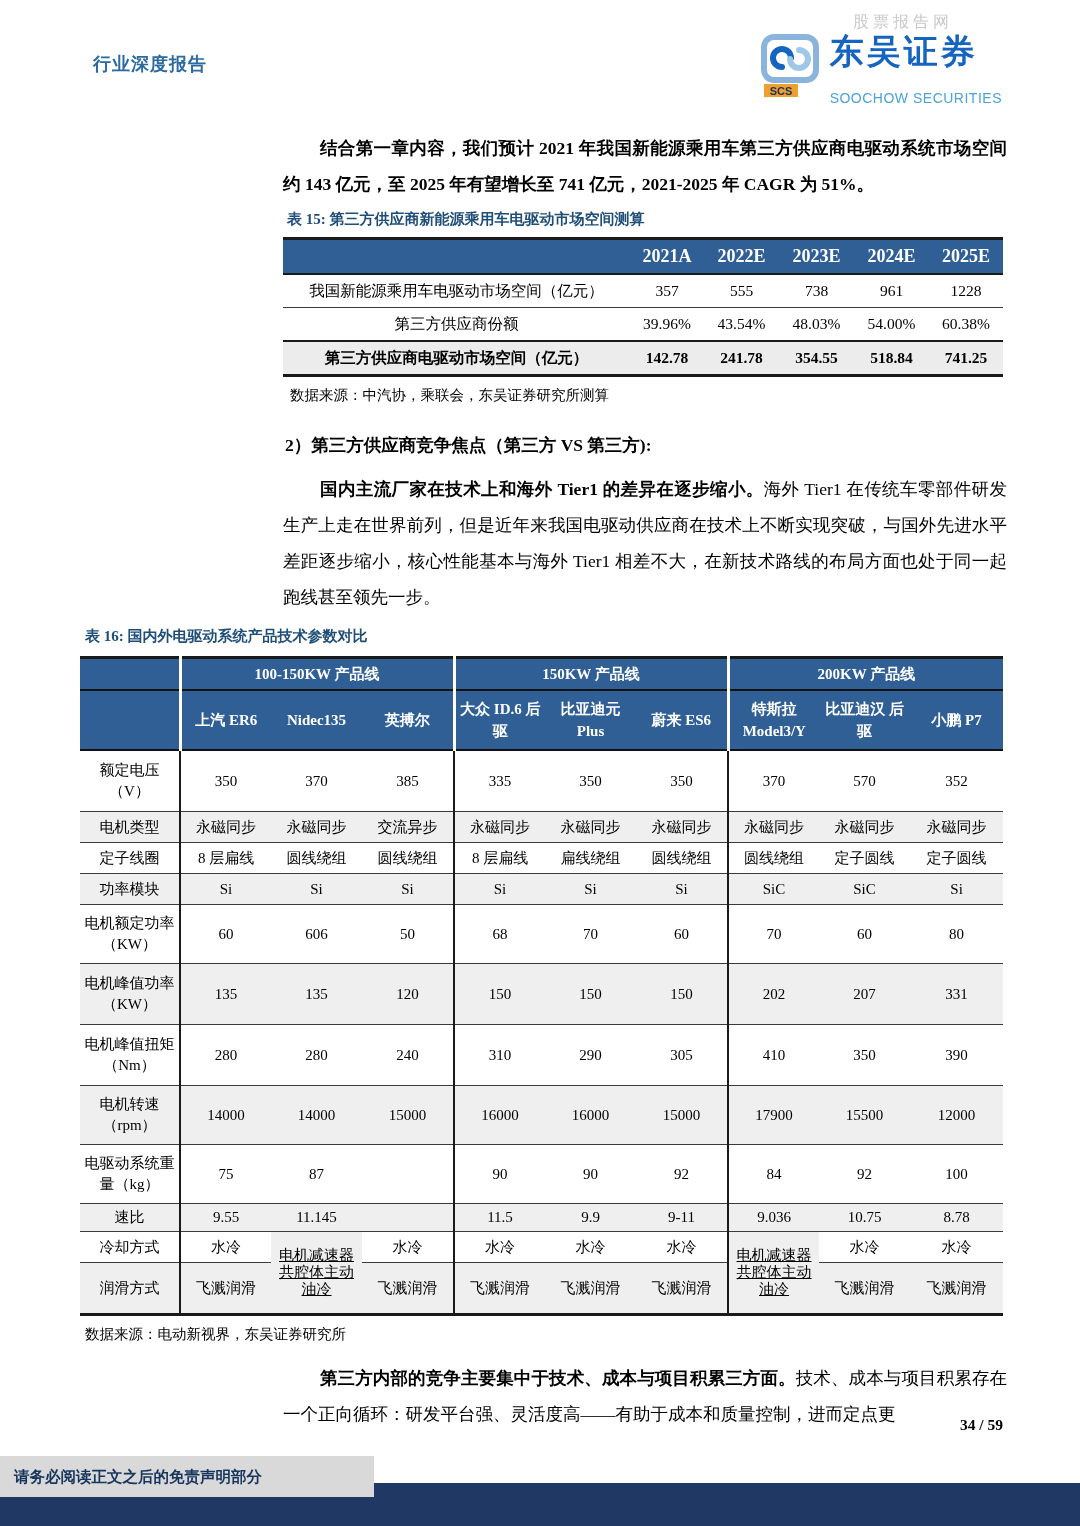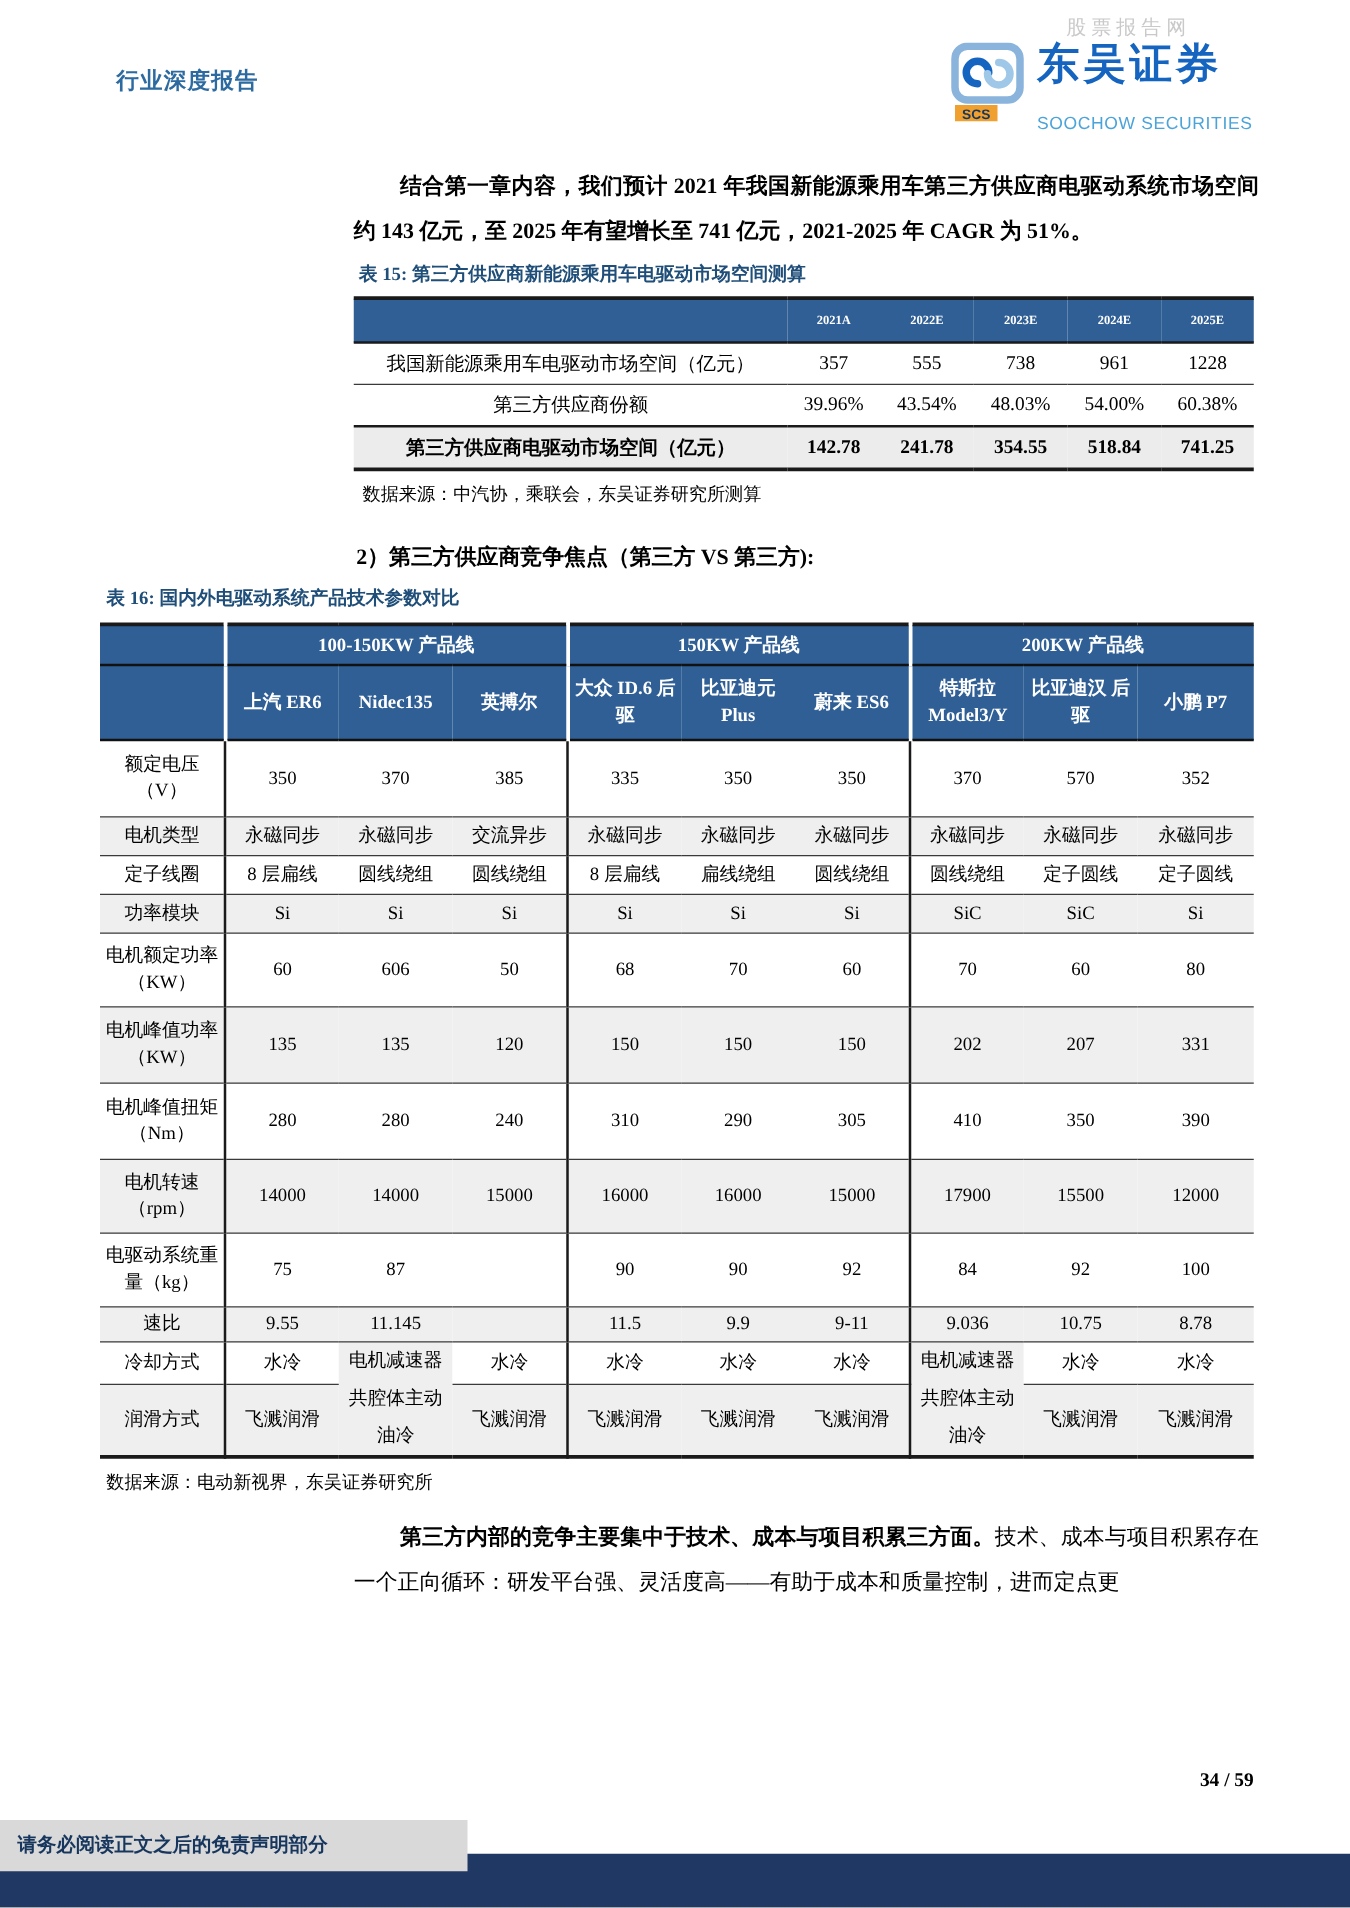--- a/index.html
+++ b/index.html
@@ -29,36 +29,36 @@
   .cap15 { margin:8px 0 8px 207px; }
   .cap16 { margin:12px 0 8px 5px; }
   .src { font-size:14.5px; margin:9px 0 0 0; color:#000; }
   .src15 { margin-left:210px; }
   .src16 { margin-left:5px; }
   .h2 { margin:28px 0 0 205px; font-size:17.5px; font-weight:bold; }
   
   table { border-collapse:collapse; table-layout:fixed; }
   .t15 { margin-left:203px; width:720px; font-size:15.5px;
     border-top:3px solid #1a1a1a; border-bottom:3px solid #1a1a1a; }
-  .t15 th { background:#2f5f95; color:#fff; font-weight:bold; height:31px; font-size:10px; }
+  .t15 th { background:#2f5f95; color:#fff; font-weight:bold; height:31px; font-size:18px; }
   .t15 td { height:30px; text-align:center; border-top:1px solid #3a3a3a; }
   .t15 tbody tr:first-child td { border-top:2px solid #1a1a1a; }
   .t15 tr.total td { background:#ececec; font-weight:bold; border-top:2px solid #1a1a1a; }
   
   .t16 { margin-top:10px; width:923px; font-size:15px;
     border-top:3px solid #1a1a1a; border-bottom:3px solid #1a1a1a; }
   .t16 th { background:#2f5f95; color:#fff; font-weight:bold; padding:0 2px; }
   .t16 .ghdr th { height:30px; border-bottom:2px solid #111; }
   .t16 .chdr th { height:58px; line-height:22px; }
   .t16 td { text-align:center; border-top:1px solid #3a3a3a; padding:0 2px; line-height:21px; }
   .t16 tbody tr:first-child td { border-top:2.5px solid #111; }
   .t16 .lbl { width:100px; }
   .t16 tr.w td { background:#ffffff; }
   .t16 tr.g td { background:#efefef; }
-  .t16 td.merged { background:#efefef !important; line-height:30px; }
+  .t16 td.merged { background:#efefef !important; line-height:17px;text-decoration:underline; }
   .sep  { border-left:2px solid #1a1a1a; }
   .hsep { border-left:3px solid #ffffff; }
   .rh60 td { height:60px; }  .rh58 td { height:58px; }
   .rh30 td { height:30px; }  .rh27 td { height:27px; }
   .rh50 td { height:50px; }
   
   .pagenum { position:absolute; top:1416px; right:77px; font-weight:bold; font-size:15.5px; }
   .institute { position:absolute; top:1486px; right:76px; font-weight:bold;
     font-size:21px; color:#17365d; }
   .bottom-bar { position:absolute; left:0; top:1483px; width:1080px; height:43px;
@@ -142,20 +142,21 @@
           <td>518.84</td>
           <td>741.25</td>
         </tr>
       </tbody>
     </table>
 
     <p class="src src15">数据来源：中汽协，乘联会，东吴证券研究所测算</p>
 
     <p class="h2">2）第三方供应商竞争焦点（第三方 VS 第三方):</p>
 
+    <p class="para indent" style="margin-top:14px"><span class="bold">国内主流厂家在技术上和海外 Tier1 的差异在逐步缩小。</span><span>海外 Tier1 在传统车零部件研发生产上走在世界前列，但是近年来我国电驱动供应商在技术上不断实现突破，与国外先进水平差距逐步缩小，核心性能基本与海外 Tier1 相差不大，在新技术路线的布局方面也处于同一起跑线甚至领先一步。</span></p>
 
     <p class="tbl-caption cap16"><span>表 16:</span>&nbsp;<span>国内外电驱动系统产品技术参数对比</span></p>
 
     <table class="t16">
       <colgroup>
         <col style="width:100px">
         <col style="width:91px">
           <col style="width:91px">
           <col style="width:92px">
         <col style="width:91px">

